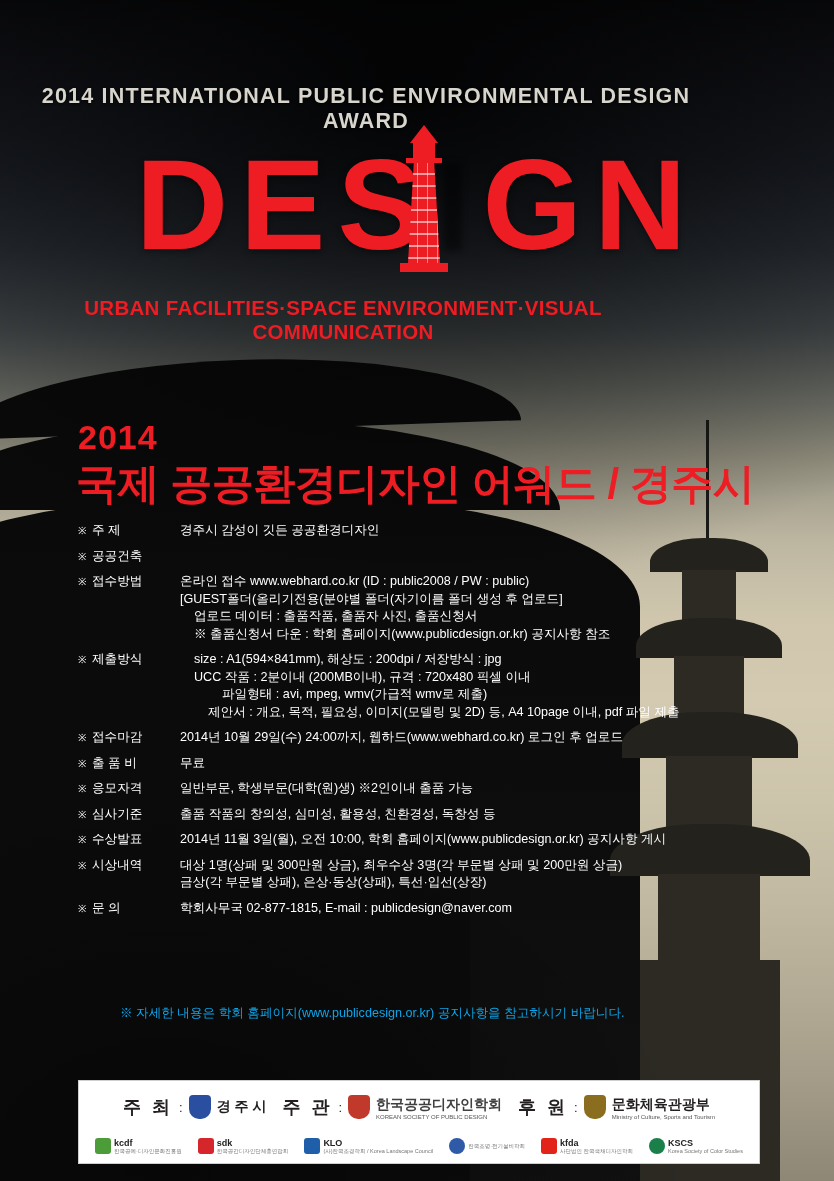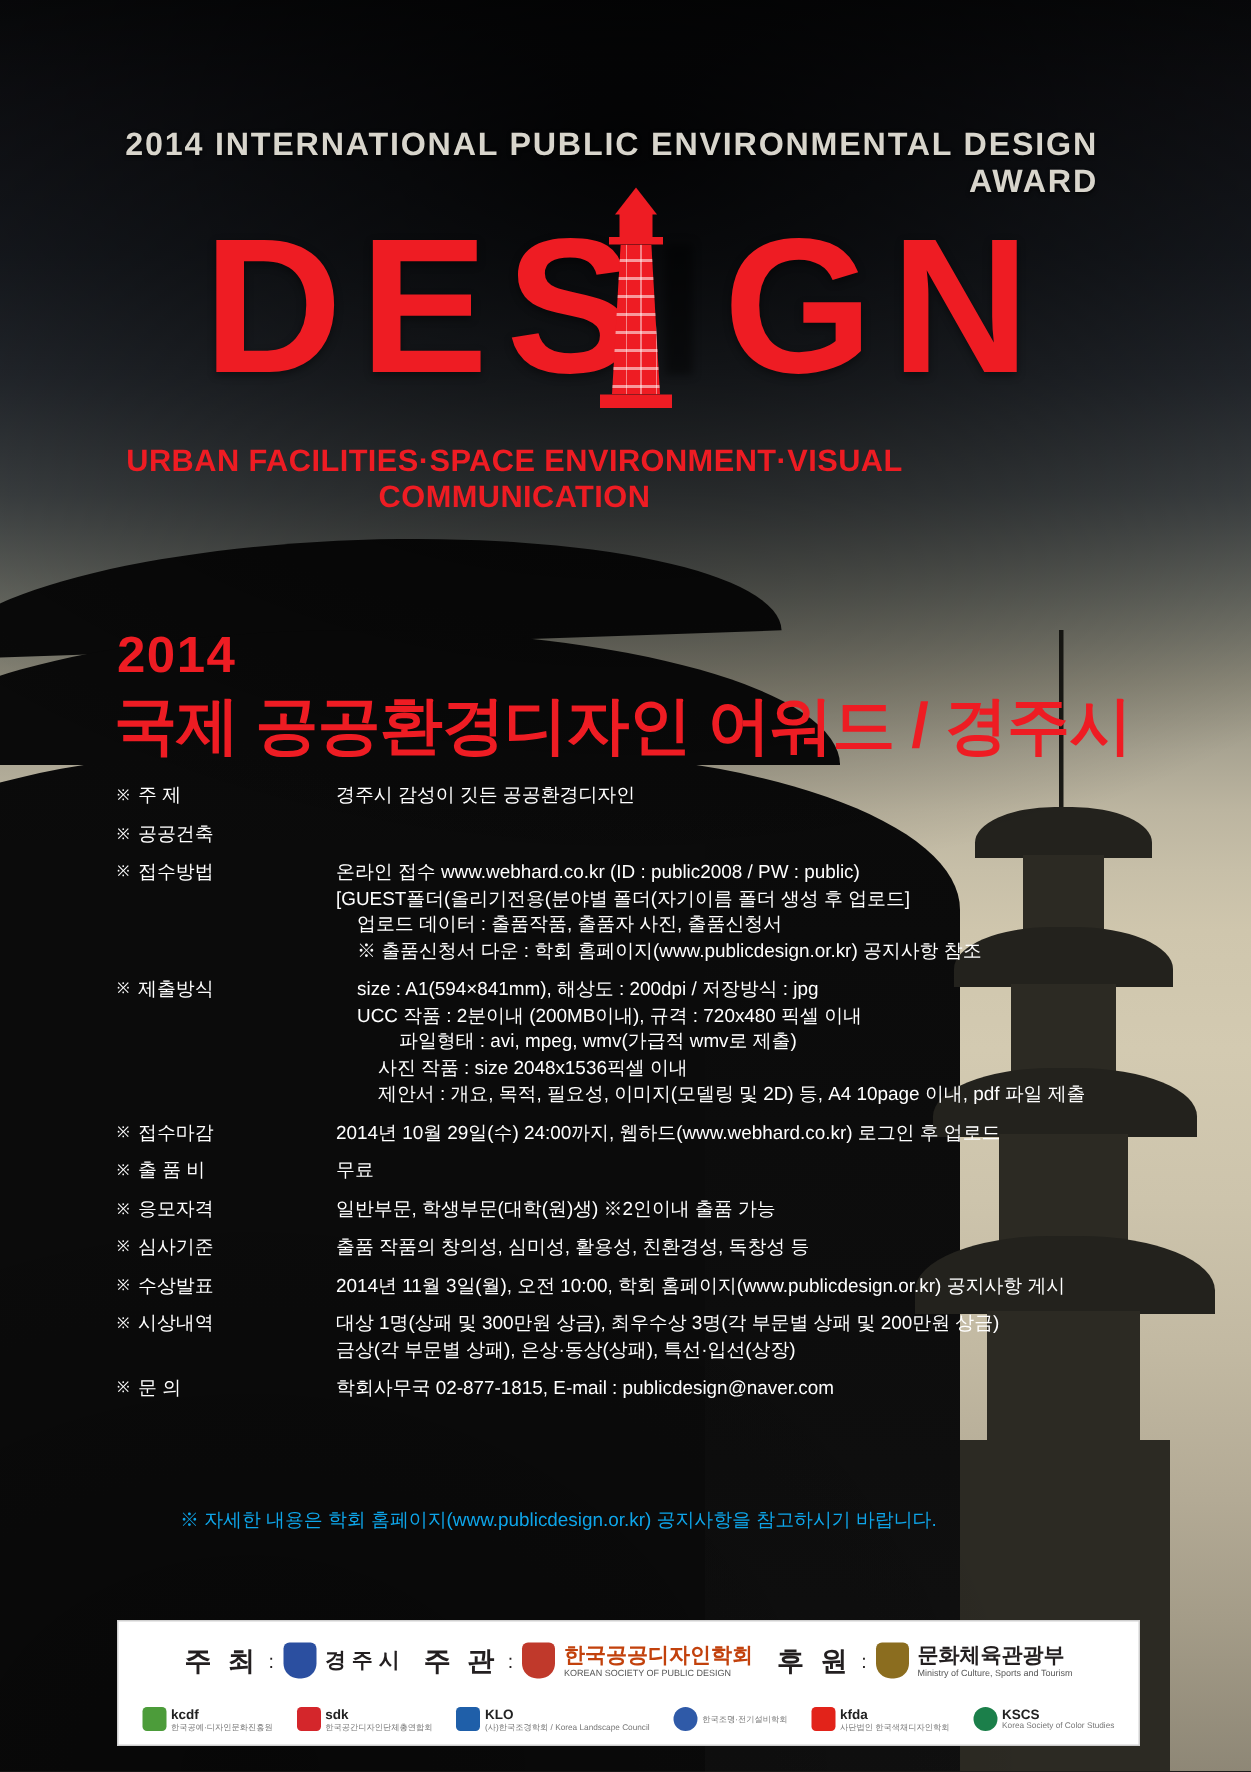--- a/index.html
+++ b/index.html
@@ -99,21 +99,21 @@
     position: absolute;
     left: 96px; top: 0;
     width: 3px; height: 120px;
     background: #1a1a16;
   }
   
   .hdr-sub {
     position: absolute;
     top: 84px;
     left: 0; width: 732px;
-    text-align: right;
+    text-align: center;
     color: #d8d5cc;
     font-size: 21.5px;
     font-weight: bold;
     letter-spacing: 1.2px;
     text-shadow: 0 1px 3px rgba(0,0,0,0.8);
   }
   .design-word {
     position: absolute;
     top: 140px;
     left: 0; width: 834px;
@@ -223,21 +223,20 @@
     color: #ffffff;
     font-size: 10px;
     line-height: 17.5px;
   }
   .row .lbl {
     flex: 0 0 88px;
     white-space: nowrap;
   }
   .row .val {
     flex: 1 1 auto;
-    margin-left: 44px;
   }
   .row .val .ln {
     display: block;
     white-space: nowrap;
   }
   .indent1 { padding-left: 14px; }
   .indent2 { padding-left: 28px; }
   .indent3 { padding-left: 42px; }
   .note {
     position: absolute;
@@ -271,21 +270,21 @@
   }
   .sp-label {
     font-size: 18px;
     color: #231f20;
     font-weight: bold;
     letter-spacing: 3px;
   }
   .sp-colon { font-size: 13px; color: #231f20; }
   .sp-name {
     font-size: 14px;
-    color: #c2410c;
+    color: #404040;
     font-weight: bold;
   }
   .sp-name.black { color: #231f20; }
   .sp-sub {
     font-size: 6px;
     color: #555;
     display: block;
     letter-spacing: 0;
     font-weight: normal;
   }
@@ -403,21 +402,20 @@
       </span>
     </div>
 
     <div class="row">
       <span class="mark">※</span>
       <span class="lbl">제출방식</span>
       <span class="val">
         <span class="ln indent1">size : A1(594×841mm), 해상도 : 200dpi / 저장방식 : jpg</span>
         <span class="ln indent1">UCC 작품 : 2분이내 (200MB이내), 규격 : 720x480 픽셀 이내</span>
         <span class="ln indent3">파일형태 : avi,  mpeg, wmv(가급적 wmv로 제출)</span>
-        <span class="ln indent2">사진 작품 : size 2048x1536픽셀 이내</span>
         <span class="ln indent2">제안서 : 개요, 목적, 필요성, 이미지(모델링 및 2D) 등, A4 10page 이내, pdf 파일 제출</span>
       </span>
     </div>
 
     <div class="row">
       <span class="mark">※</span>
       <span class="lbl">접수마감</span>
       <span class="val">
         <span class="ln">2014년 10월 29일(수) 24:00까지, 웹하드(www.webhard.co.kr) 로그인 후 업로드</span>
       </span>

